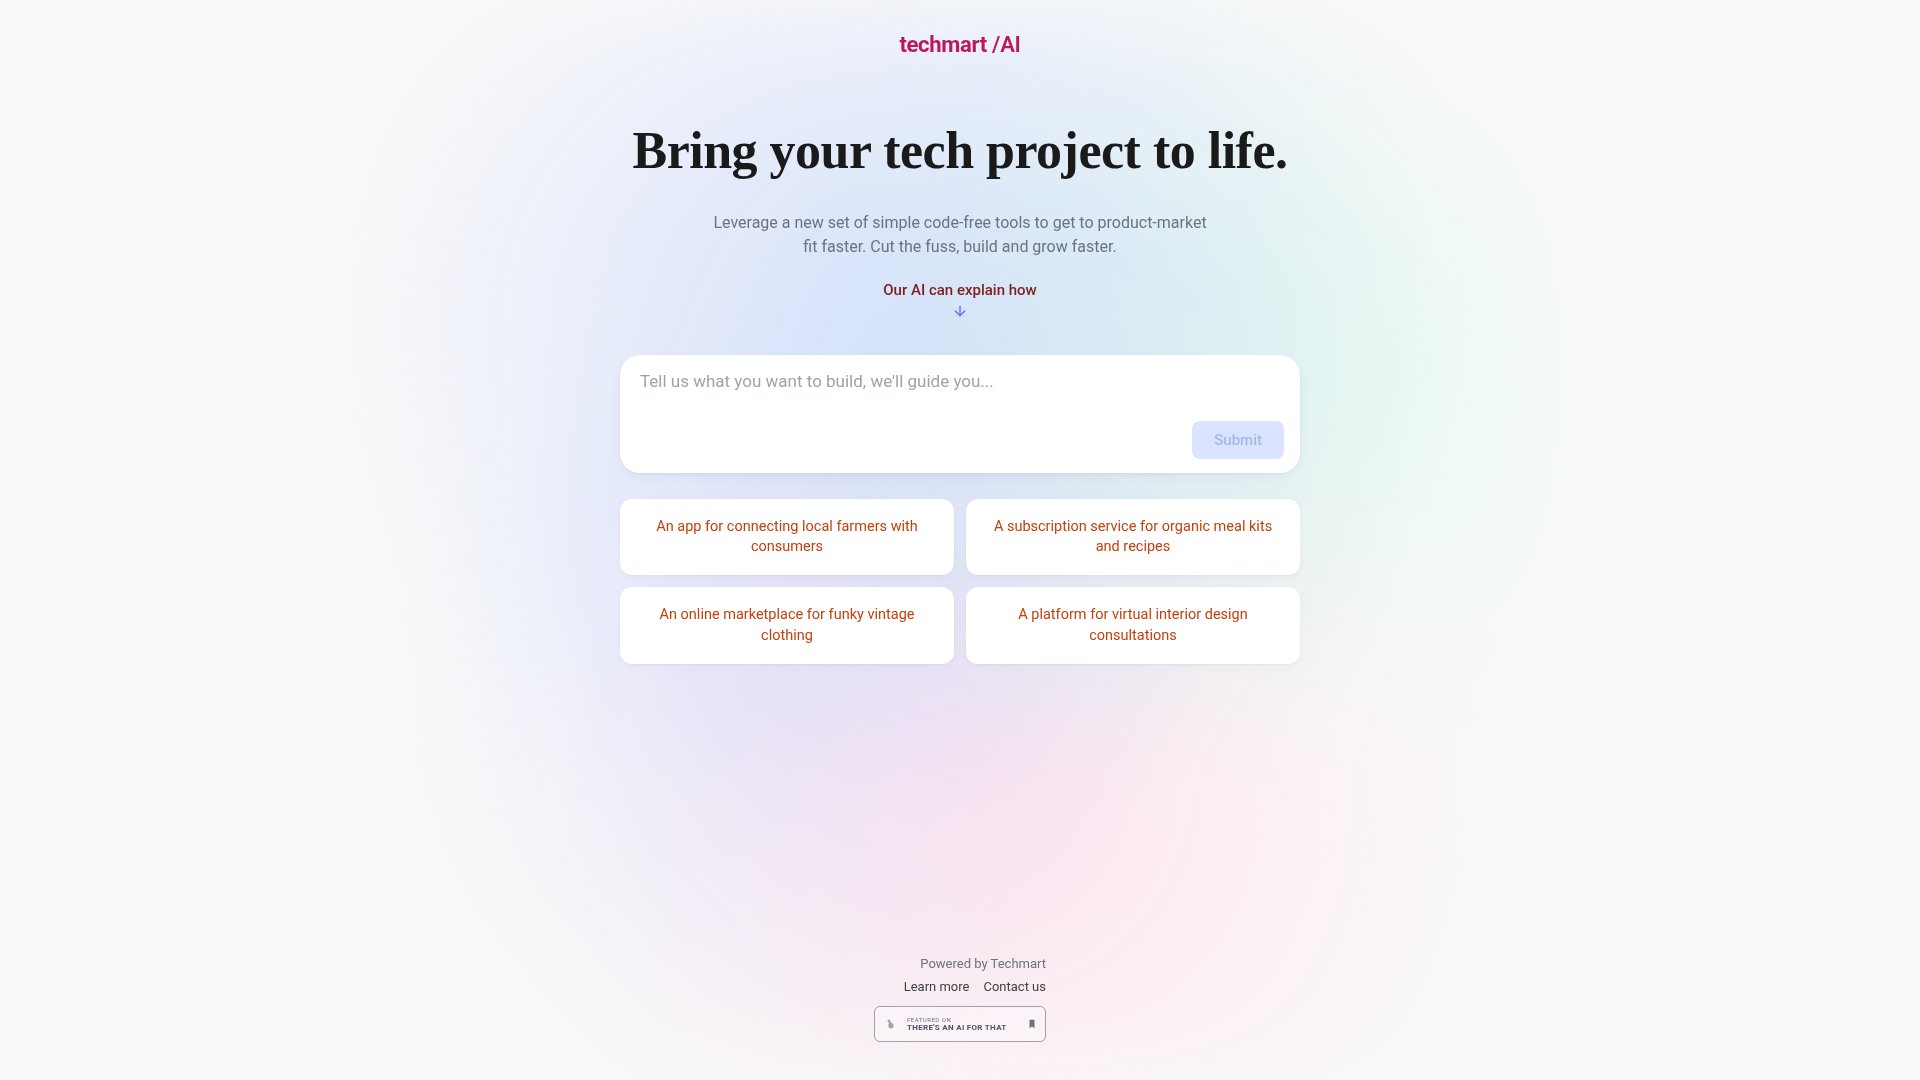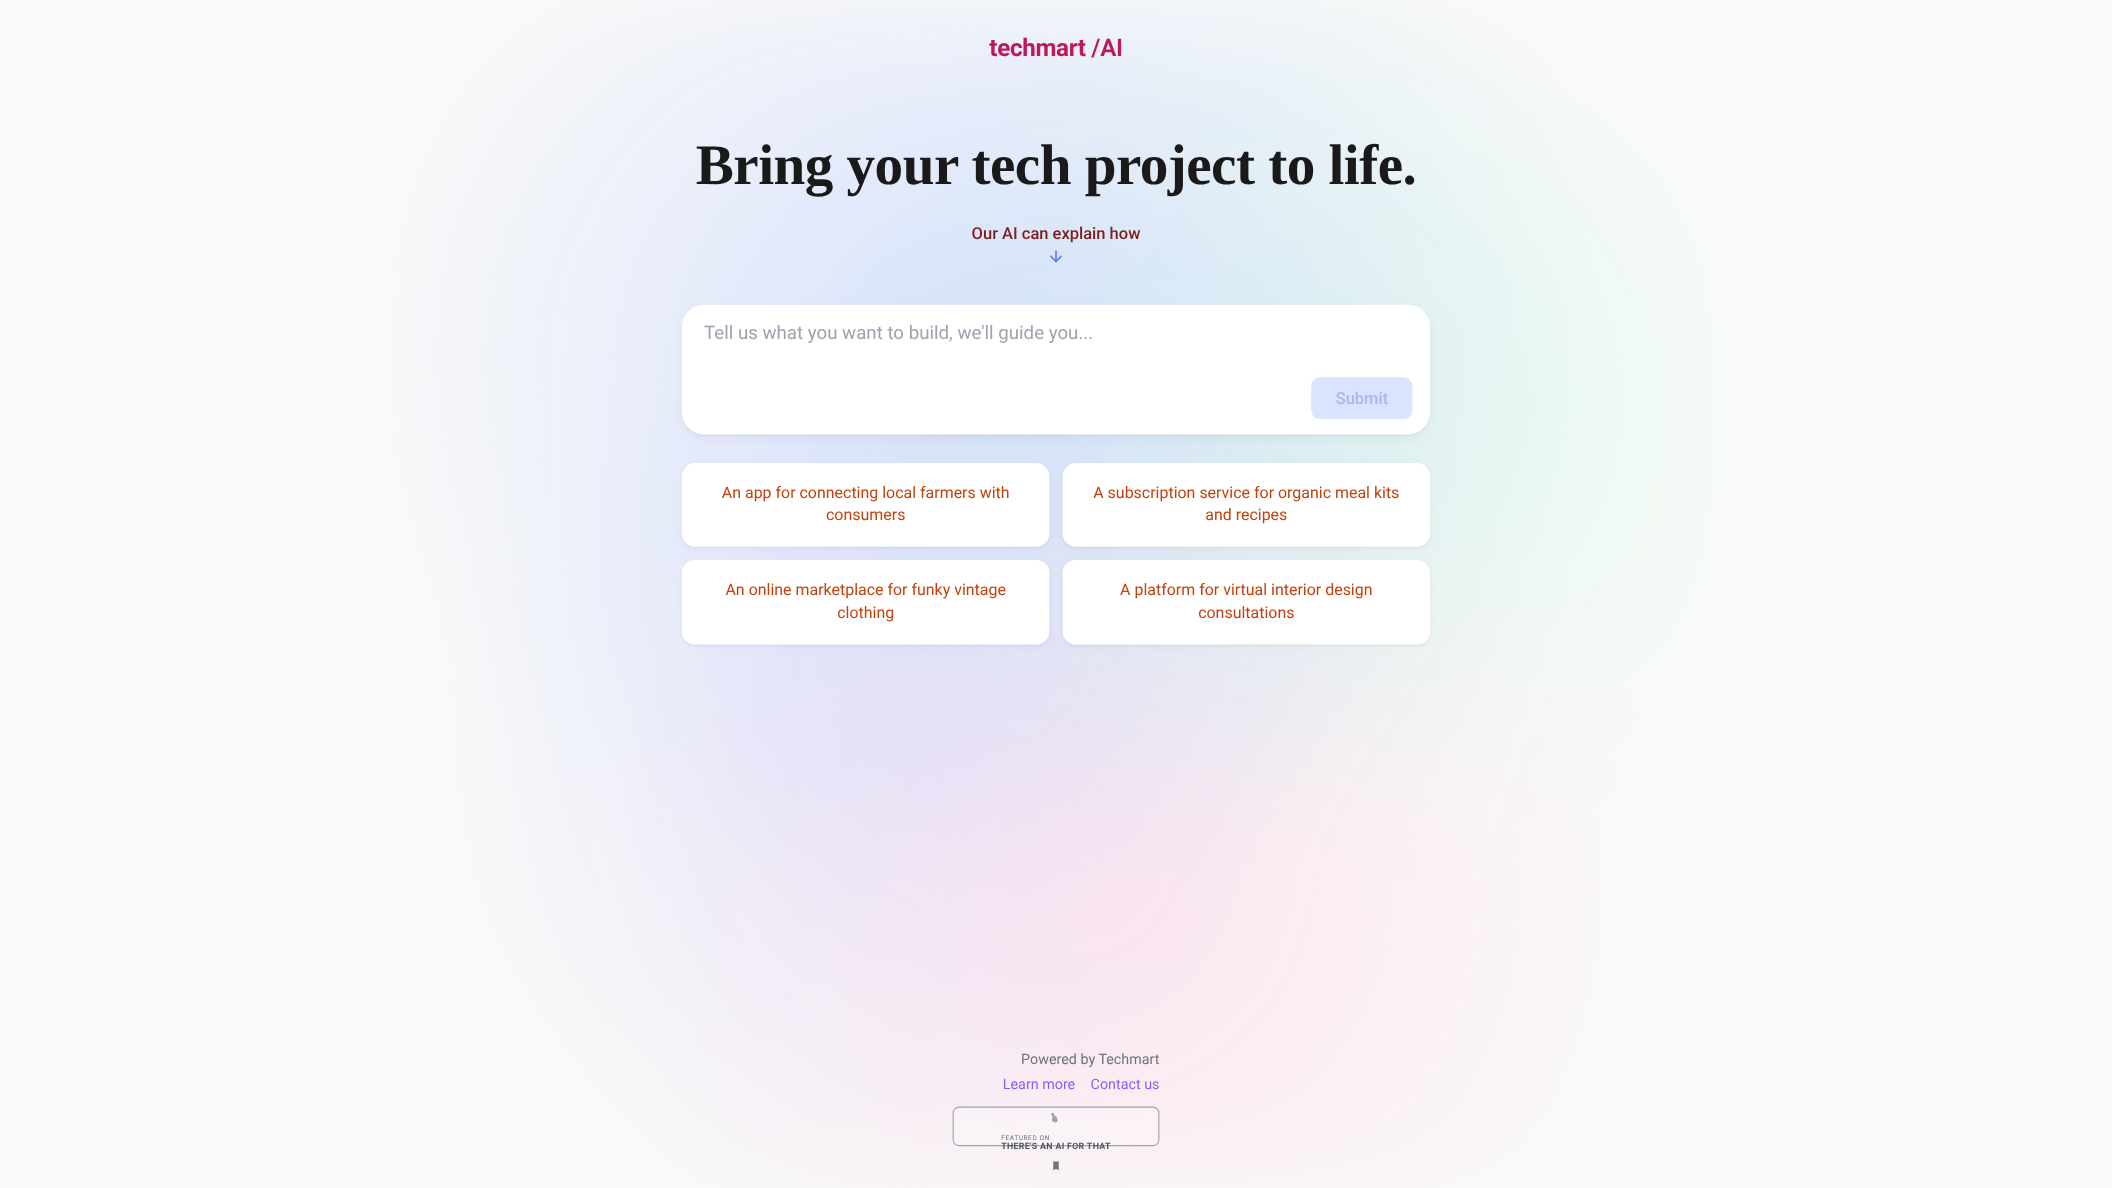--- a/index.html
+++ b/index.html
@@ -175,37 +175,36 @@
       color: #6b7280;
     }
     
     .footer-links {
       display: flex;
       gap: 14px;
       font-size: 13px;
     }
     
     .footer-links a {
-      color: #8b5cf6;
+      color: #404040;
       text-decoration: none;
       cursor: pointer;
     }
     
     .featured-badge {
       margin-top: 4px;
-      width: 188px;
+      width: 172px;
       height: 36px;
       border: 1px solid #9ca3af;
       border-radius: 6px;
       display: flex;
       align-items: center;
       padding: 0 8px;
       gap: 6px;
       background: rgba(255,255,255,0.3);
-      flex-direction: column;
     }
     
     .badge-arm {
       width: 18px;
       height: 18px;
       flex-shrink: 0;
     }
     
     .badge-text {
       display: flex;
@@ -240,20 +239,21 @@
 <div class="container">
 
   <div class="logo">
     <span>techmart</span><span class="slash-ai"> /AI</span>
   </div>
 
   <div class="hero">
     <h1 class="hero-title">
       <span>Bring your tech project to life.</span><br>
     </h1>
+    <p class="hero-subtitle">Leverage a new set of simple code-free tools to get to product-market fit faster. Cut the fuss, build and grow faster.</p>
     <div class="explain-link">
       <span>Our AI can explain how</span>
       <svg class="arrow-down" viewBox="0 0 24 24" fill="none" stroke="#4f6fff" stroke-width="2" stroke-linecap="round" stroke-linejoin="round">
         <line x1="12" y1="5" x2="12" y2="19"></line>
         <polyline points="19 12 12 19 5 12"></polyline>
       </svg>
     </div>
   </div>
 
   <div class="input-card">

